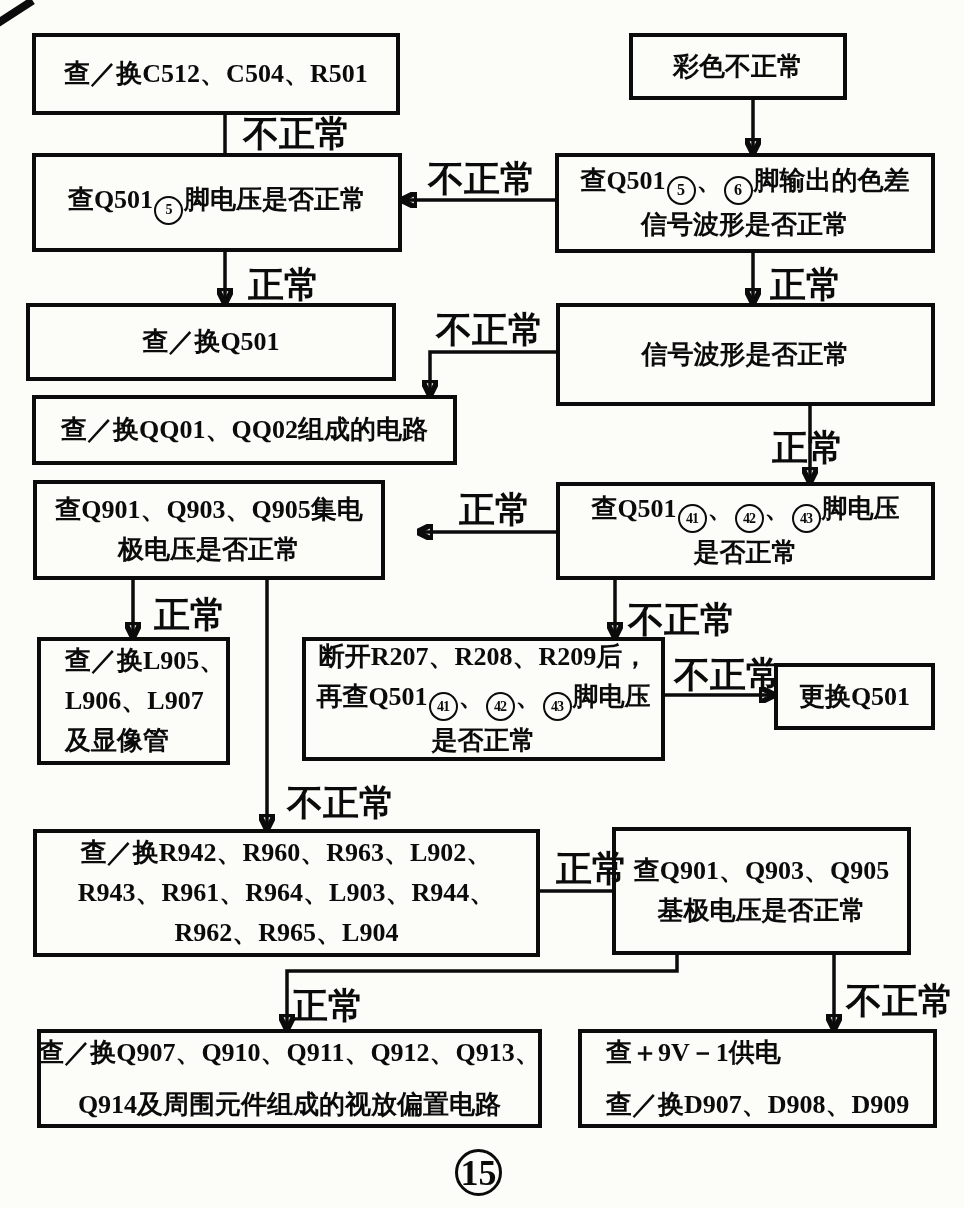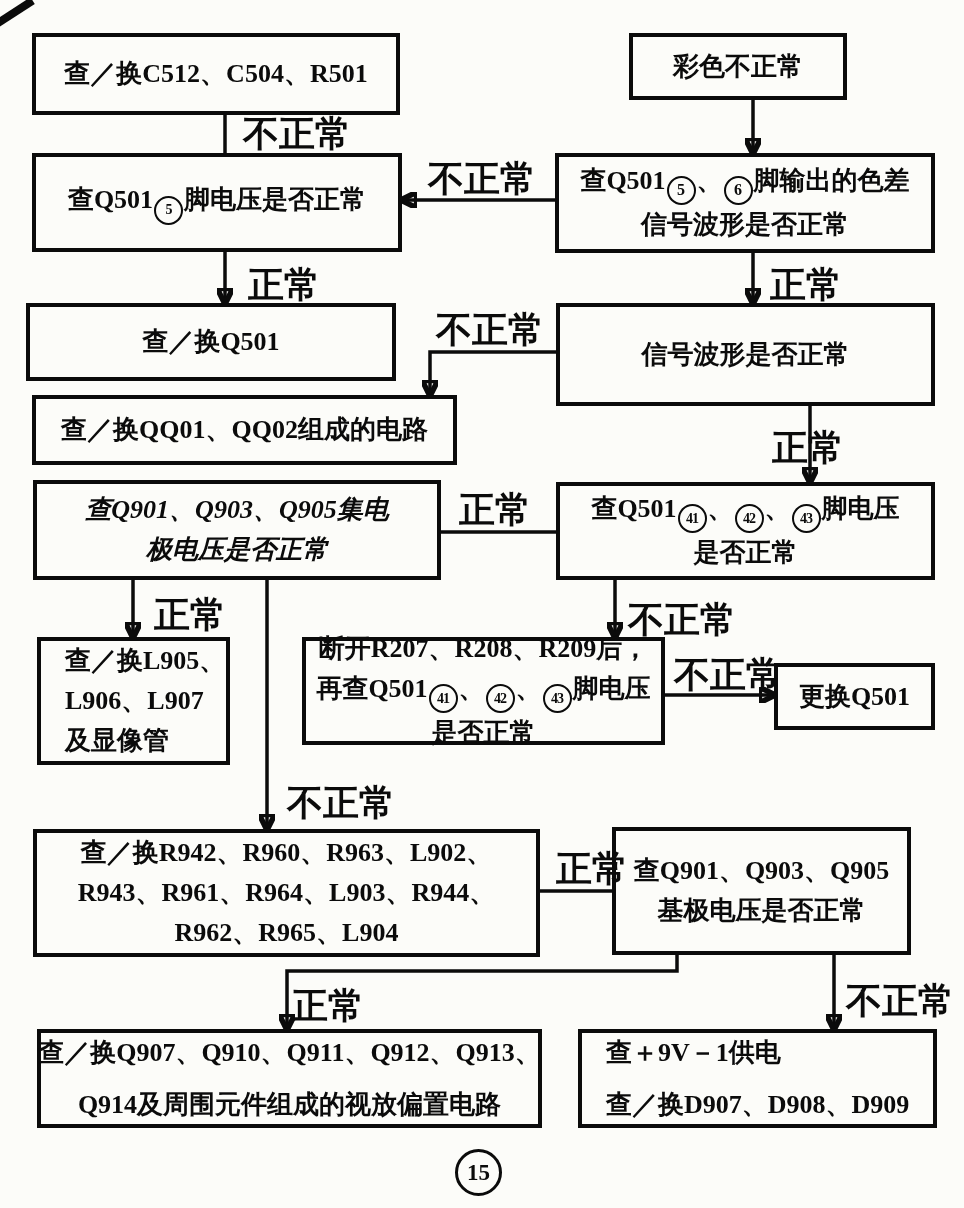--- a/index.html
+++ b/index.html
@@ -20,21 +20,21 @@
   .circled{
     display:inline-flex;align-items:center;justify-content:center;
     width:29px;height:29px;box-sizing:border-box;border:2.5px solid #0b0b0b;border-radius:50%;
     font-size:16px;line-height:1;font-weight:700;vertical-align:-6px;margin:0 1px;
   }
   .circled.two{font-size:14px;letter-spacing:-1px;}
   .edge-label{position:absolute;font-size:36px;font-weight:700;white-space:nowrap;}
   .page-badge{
     position:absolute;left:455px;top:1149px;width:47px;height:47px;box-sizing:border-box;
     border:3px solid #0b0b0b;border-radius:50%;
-    display:flex;align-items:center;justify-content:center;font-size:23px;font-weight:700;
+    display:flex;align-items:center;justify-content:center;font-size:36px;font-weight:700;
   }
   .corner-mark{
     position:absolute;left:-6px;top:8px;width:42px;height:8px;background:#0b0b0b;
     transform:rotate(-33deg);
   }
 </style>
 </head>
 <body>
 
 <div class="page">
@@ -73,37 +73,37 @@
       <div class="node" style="left: 555px; top: 153px; width: 380px; height: 100px;">
         <div class="line"><span>查Q501</span><span class="circled">5</span><span>、</span><span class="circled">6</span><span>脚输出的色差</span></div>
         <div class="line"><span>信号波形是否正常</span></div>
       </div>
       <div class="node" style="left: 26px; top: 303px; width: 370px; height: 78px;">
         <div class="line"><span>查／换Q501</span></div>
       </div>
       <div class="node" style="left: 32px; top: 395px; width: 425px; height: 70px;">
         <div class="line"><span>查／换QQ01、QQ02组成的电路</span></div>
       </div>
-      <div class="node" style="left: 33px; top: 480px; width: 408px; height: 100px; font-style: italic;">
+      <div class="node" style="left: 33px; top: 480px; width: 352px; height: 100px;">
         <div class="line"><span>查Q901、Q903、Q905集电</span></div>
         <div class="line"><span>极电压是否正常</span></div>
       </div>
       <div class="node" style="left: 556px; top: 303px; width: 379px; height: 103px;">
         <div class="line"><span>信号波形是否正常</span></div>
       </div>
       <div class="node" style="left: 556px; top: 482px; width: 379px; height: 98px;">
         <div class="line"><span>查Q501</span><span class="circled two">41</span><span>、</span><span class="circled two">42</span><span>、</span><span class="circled two">43</span><span>脚电压</span></div>
         <div class="line"><span>是否正常</span></div>
       </div>
       <div class="node left" style="left: 37px; top: 637px; width: 193px; height: 128px;">
         <div class="line"><span>查／换L905、</span></div>
         <div class="line"><span>L906、L907</span></div>
         <div class="line"><span>及显像管</span></div>
       </div>
-      <div class="node" style="left: 302px; top: 637px; width: 363px; height: 108px;">
+      <div class="node" style="left: 302px; top: 637px; width: 363px; height: 124px;">
         <div class="line"><span>断开R207、R208、R209后，</span></div>
         <div class="line"><span>再查Q501</span><span class="circled two">41</span><span>、</span><span class="circled two">42</span><span>、</span><span class="circled two">43</span><span>脚电压</span></div>
         <div class="line"><span>是否正常</span></div>
       </div>
       <div class="node" style="left: 774px; top: 663px; width: 161px; height: 67px;">
         <div class="line"><span>更换Q501</span></div>
       </div>
       <div class="node" style="left: 33px; top: 829px; width: 507px; height: 128px;">
         <div class="line"><span>查／换R942、R960、R963、L902、</span></div>
         <div class="line"><span>R943、R961、R964、L903、R944、</span></div>

